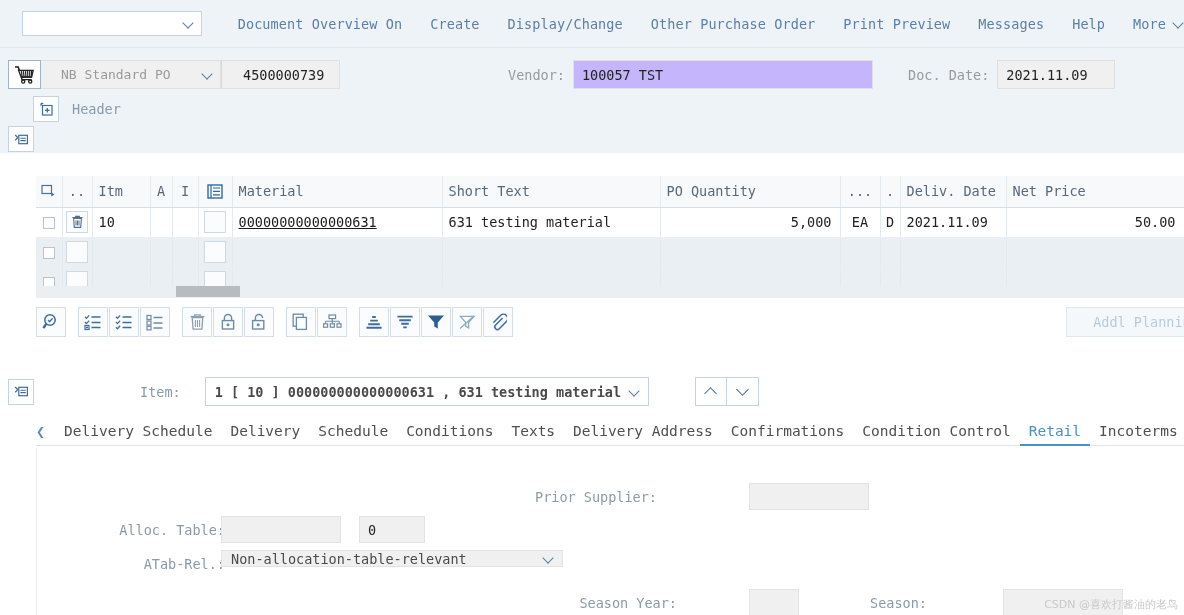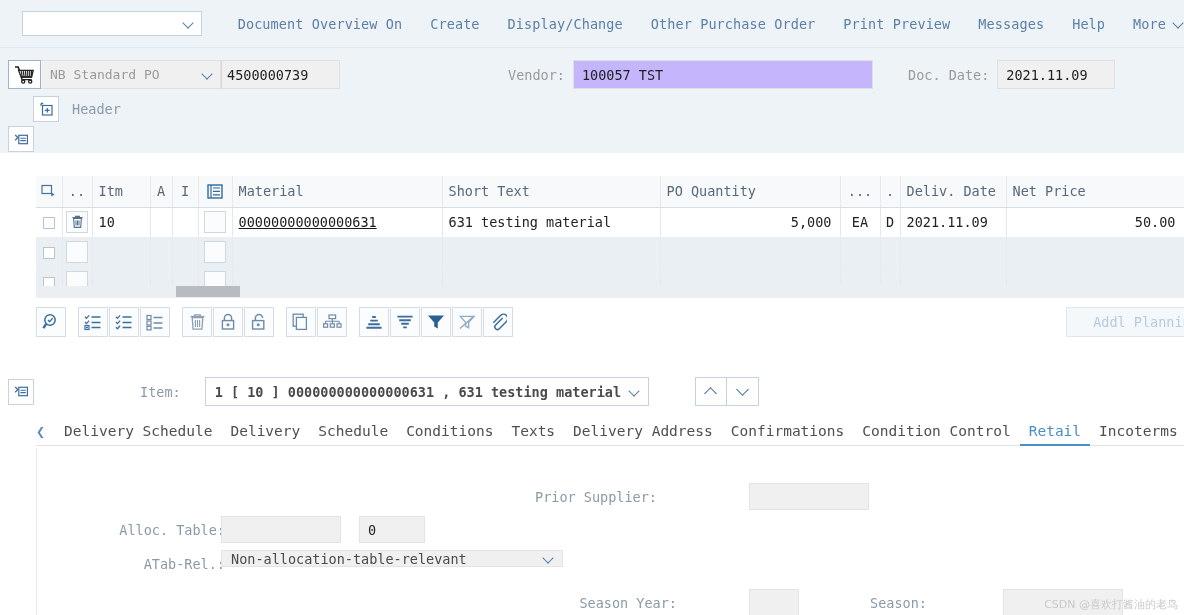--- a/index.html
+++ b/index.html
@@ -79,33 +79,33 @@
     display: flex; align-items: center; justify-content: center;
     cursor: pointer;
     flex: 0 0 auto;
   }
   .potype-box {
     width: 180px; height: 29px;
     background: #f0f0f0;
     border: 1px solid #e0e0e0;
     border-left: none;
     display: flex; align-items: center;
-    padding: 0 7px 0 9px;
+    padding: 0 7px 0 20px;
     font-size: 13px;
     color: #9a9a9a;
     justify-content: space-between;
     cursor: pointer;
   }
   .ponum-box {
     width: 119px; height: 29px;
     background: #f0f0f0;
     border: 1px solid #e0e0e0;
     border-left: 1px solid #d8d8d8;
     display: flex; align-items: center;
-    padding-left: 5px;
+    padding-left: 21px;
     font-size: 13.5px;
     color: #222;
     cursor: text;
   }
   .fld-label {
     font-size: 13.5px;
     color: #9a9a9a;
     white-space: nowrap;
   }
   .vendor-wrap {

